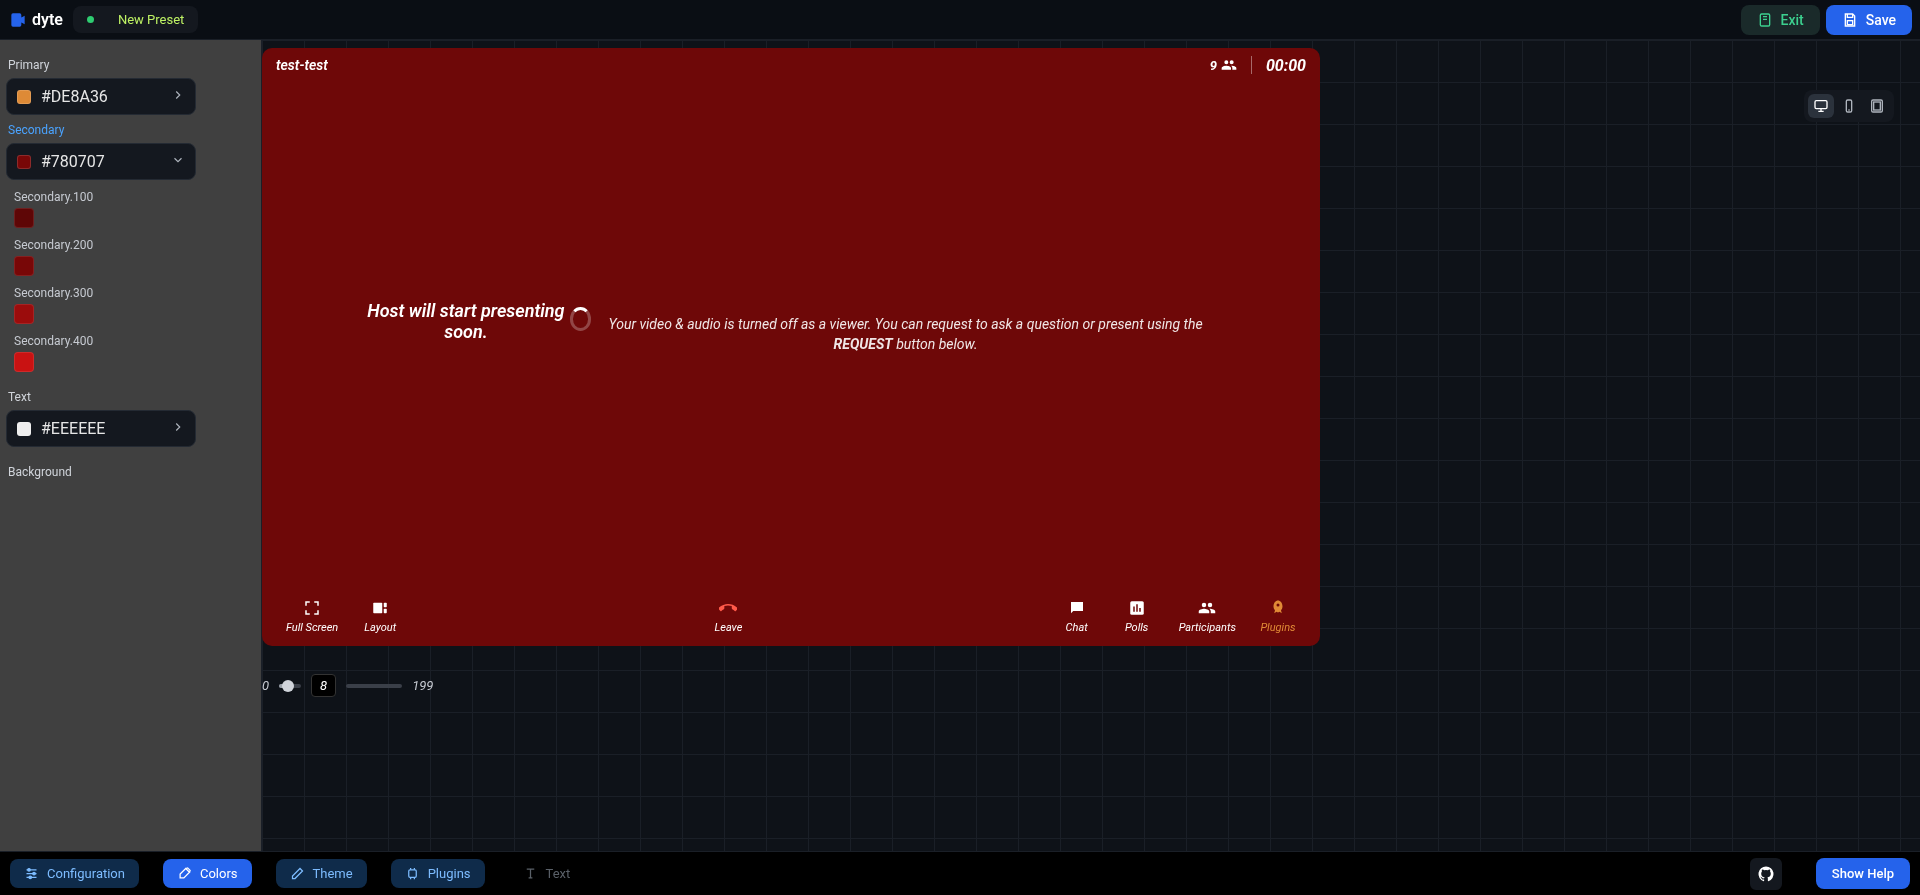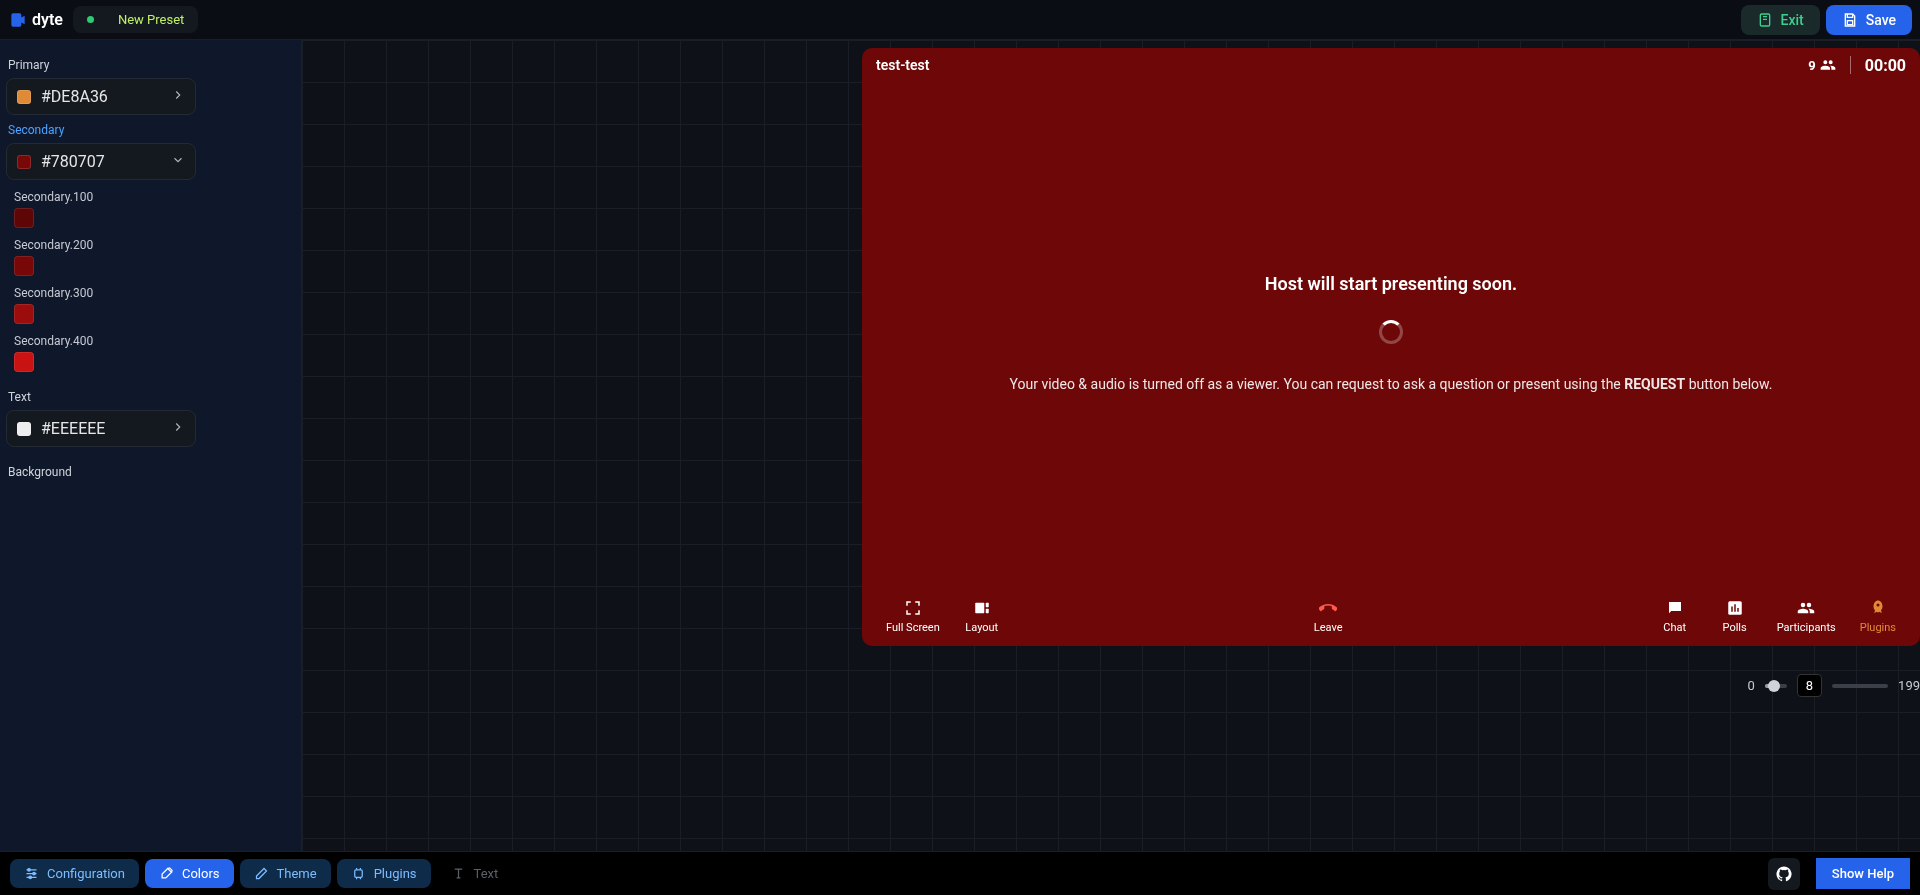--- a/index.html
+++ b/index.html
@@ -13,26 +13,26 @@
   .preset-pill { margin-left: 10px; display: flex; align-items: center; gap: 24px; padding: 6px 14px; border-radius: 8px; background: #14181f; color: #bef264; font-size: 13px; }
   .preset-pill .dot { width: 7px; height: 7px; border-radius: 50%; background: #2ecc71; }
   .top-spacer { flex: 1; }
   .btn-exit, .btn-save { display: flex; align-items: center; gap: 8px; padding: 7px 16px; border-radius: 8px; font-size: 14px; font-weight: 500; cursor: pointer; }
   .btn-exit { background: #1a2a2a; color: #3cd08f; margin-right: 6px; }
   .btn-save { background: #2563eb; color: #fff; }
   .btn-exit svg, .btn-save svg { width: 16px; height: 16px; }
 
   
   .main { flex: 1; display: flex; min-height: 0; }
-  .sidebar { width: 302px; background: #0f172a; border-right: 1px solid #1a1f27; padding: 10px 6px; overflow-y: auto; }
+  .sidebar { width: 262px; background: #404040; border-right: 1px solid #1a1f27; padding: 10px 6px; overflow-y: auto; }
   .canvas-wrap { flex: 1; position: relative; background: #0e1218; background-image:
       linear-gradient(#1a1f27 1px, transparent 1px),
       linear-gradient(90deg, #1a1f27 1px, transparent 1px);
     background-size: 42px 42px;
-    display: flex; flex-direction: column; align-items: flex-end; justify-content: flex-start; overflow: hidden;
+    display: flex; flex-direction: column; align-items: flex-start; justify-content: flex-start; overflow: hidden; font-style: italic;
   }
 
   
   .sb-label { font-size: 12px; color: #d0d4da; margin: 8px 0 6px 2px; }
   .sb-label.blue { color: #4aa3ff; }
   .sb-row { display: flex; align-items: center; gap: 10px; background: #14181f; border: 1px solid #242a33; border-radius: 8px; padding: 8px 10px; width: 190px; }
   .sb-row-wide { width: 216px; }
   .swatch { width: 14px; height: 14px; border-radius: 3px; border: 1px solid rgba(255,255,255,0.15); }
   .sb-value { font-size: 16px; color: #e6e6e6; flex: 1; }
   .chev { color: #aeb4bd; }
@@ -40,21 +40,21 @@
   .shade-label { font-size: 12px; color: #c6cad1; margin: 10px 0 4px 8px; }
   .shade-swatch { width: 20px; height: 20px; border-radius: 4px; margin-left: 8px; border: 1px solid rgba(255,255,255,0.1); }
 
   
   .preview { margin-top: 8px; width: 1058px; height: 598px; border-radius: 10px; background: #6e0808; position: relative; display: flex; flex-direction: column; overflow: hidden; }
   .pv-top { height: 34px; display: flex; align-items: center; padding: 0 14px; color: #fff; font-size: 14px; font-weight: 600; }
   .pv-top .spacer { flex: 1; }
   .pv-part { display: flex; align-items: center; gap: 4px; font-weight: 700; font-size: 13px; color: #fff; }
   .pv-div { width: 1px; height: 18px; background: rgba(255,255,255,0.4); margin: 0 14px; }
   .pv-time { font-weight: 700; font-size: 16px; color: #fff; }
-  .pv-body { flex: 1; display: flex; flex-direction: column; align-items: center; justify-content: center; color: #fff; padding: 0 80px; text-align: center; }
+  .pv-body { flex: 1; display: flex; flex-direction: row; align-items: center; justify-content: center; color: #fff; padding: 0 100px; text-align: center; }
   .pv-body h3 { font-size: 18px; font-weight: 600; margin-bottom: 26px; }
   .spinner { width: 24px; height: 24px; border: 3px solid rgba(255,255,255,.25); border-top-color: #fff; border-radius: 50%; animation: spin 1s linear infinite; margin-bottom: 30px; }
   @keyframes spin { to { transform: rotate(360deg); } }
   .pv-sub { font-size: 14px; color: #f0e6e6; line-height: 1.45; }
   .pv-sub strong { font-weight: 700; }
   .pv-ctrls { height: 60px; display: flex; align-items: center; padding: 0 12px; color: #fff; }
   .pv-btn { display: flex; flex-direction: column; align-items: center; justify-content: center; gap: 4px; padding: 0 12px; font-size: 11px; color: #fff; min-width: 60px; }
   .pv-btn.accent { color: #e08a36; }
   .pv-btn svg { width: 18px; height: 18px; }
   .pv-ctrls .spacer { flex: 1; }
@@ -67,28 +67,28 @@
   .device-switch svg { width: 16px; height: 16px; }
 
   
   .slider-row { margin-top: 28px; display: flex; align-items: center; gap: 10px; color: #c6cad1; font-size: 13px; }
   .track { position: relative; width: 60px; height: 4px; background: #3a3f48; border-radius: 2px; }
   .track .fill { position: absolute; left: 0; top: 0; height: 100%; background: #9aa0a8; border-radius: 2px; }
   .thumb { position: absolute; top: 50%; width: 12px; height: 12px; background: #d0d4da; border-radius: 50%; transform: translate(-50%, -50%); }
   .slider-val { background: #000; border: 1px solid #333; border-radius: 4px; padding: 3px 8px; color: #fff; font-size: 13px; }
 
   
-  .bottombar { height: 44px; display: flex; align-items: center; padding: 0 10px; background: #000; border-top: 1px solid #1a1f27; gap: 6px; }
+  .bottombar { height: 44px; display: flex; align-items: center; padding: 0 10px; background: #000; border-top: 1px solid #1a1f27; gap: 24px; }
   .tab { display: flex; align-items: center; gap: 8px; padding: 7px 14px; border-radius: 8px; font-size: 13px; color: #7dbcff; background: #0f2b4a; cursor: pointer; }
   .tab.active { background: #2563eb; color: #fff; }
   .tab.disabled { background: transparent; color: #5a6068; }
   .tab svg { width: 15px; height: 15px; }
   .bb-spacer { flex: 1; }
   .gh-btn { width: 32px; height: 32px; display: flex; align-items: center; justify-content: center; border-radius: 6px; background: #14181f; color: #fff; }
-  .help-btn { margin-left: 10px; padding: 8px 16px; border-radius: 0; background: #2563eb; color: #fff; font-size: 13px; font-weight: 500; }
+  .help-btn { margin-left: 10px; padding: 8px 16px; border-radius: 8px; background: #2563eb; color: #fff; font-size: 13px; font-weight: 500; }
 </style>
 </head>
 <body>
 
 <div class="topbar">
   <div class="logo">
     <svg viewBox="0 0 24 24" fill="none">
         <path d="M4 6a2 2 0 012-2h8a2 2 0 012 2v3l4-2v10l-4-2v3a2 2 0 01-2 2H6a2 2 0 01-2-2V6z" fill="#2563eb"></path>
       </svg>
     <span>dyte</span>

